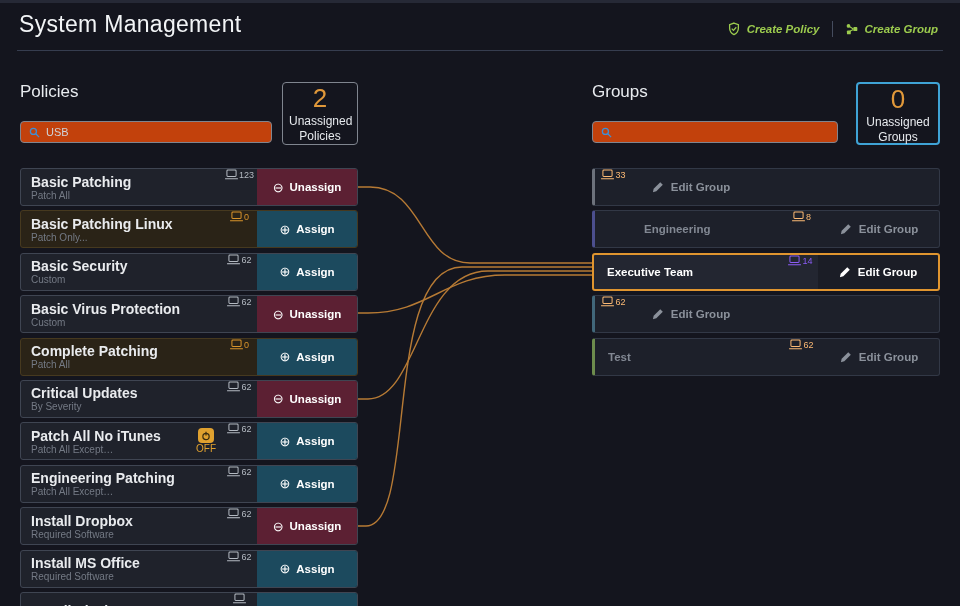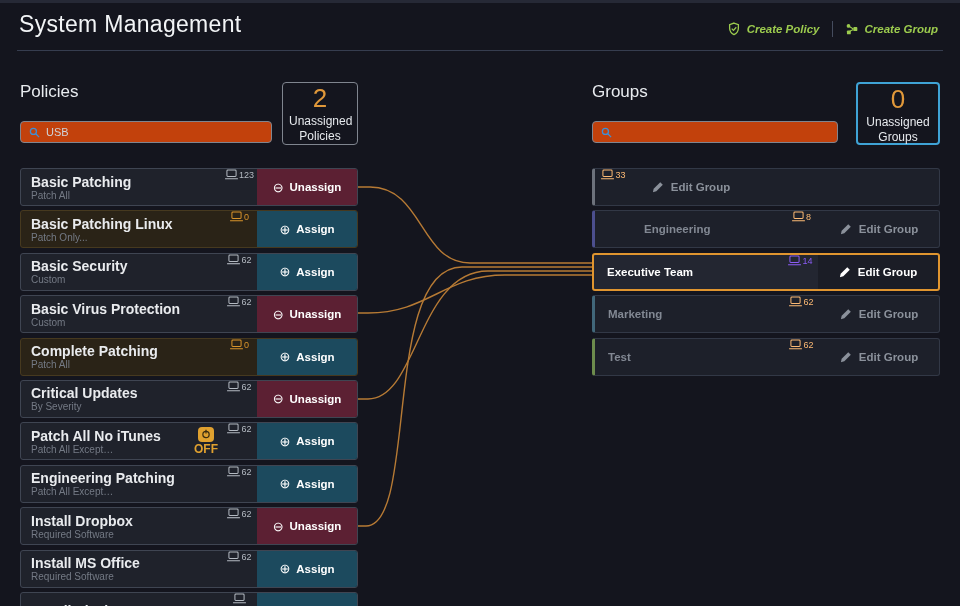--- a/index.html
+++ b/index.html
@@ -42,21 +42,21 @@
   .p-row { display:flex; align-items:stretch; height:38px; background:#1f222b; border:1px solid #3f4552; border-radius:3px; overflow:hidden; }
   .p-row.tinted { background:#2a2317; border-color:#46391f; }
   .p-info { flex:1; display:flex; flex-direction:column; justify-content:center; padding:0 10px; min-width:0; }
   .p-title { font-size:14px; font-weight:bold; color:#e9ebee; white-space:nowrap; }
   .p-sub { font-size:10px; color:#747a85; white-space:nowrap; }
   .meta { width:36px; display:flex; flex-direction:row; align-items:flex-start; justify-content:center; color:#b4bac2; }
   .meta .cnt { font-size:9px; margin-top:1px; color:#b4bac2; }
   .p-row.tinted .meta, .p-row.tinted .meta .cnt { color:#d9942b; }
   .p-off { width:30px; display:flex; flex-direction:column; align-items:center; justify-content:center; }
   .p-off .off-ico { width:16px; height:15px; background:#e0a12f; border-radius:4px; display:flex; align-items:center; justify-content:center; }
-  .p-off .off-lbl { font-size:12px; font-weight:bold; color:#e0a12f; margin-top:0; }
+  .p-off .off-lbl { font-size:10px; font-weight:normal; color:#e0a12f; margin-top:0; }
   .p-btn { width:100px; display:flex; align-items:center; justify-content:center; gap:6px; font-size:11.5px; font-weight:bold; color:#fff; cursor:pointer; }
   .p-btn .glyph { font-size:13px; font-weight:normal; line-height:1; }
   .p-btn.unassign { background:#5c2033; }
   .p-btn.assign   { background:#1c4a5e; }
 
   
   .g-row { display:flex; align-items:stretch; height:38px; background:#1d202a; border:1px solid #323846; border-left:3px solid #6d727c; border-radius:3px; overflow:hidden; }
   .g-name { flex:1; display:flex; align-items:center; padding-left:13px; font-size:11.5px; font-weight:bold; color:#828893; }
   .g-name.dim-italic { font-style:italic; color:#666d78; font-weight:bold; }
   .g-row .meta, .g-row .meta .cnt { color:#fdba74; }
@@ -431,21 +431,20 @@
         <span class="icon">
             <svg viewBox="0 0 14 14" width="12" height="12">
               <path d="M9.6 1.4l3 3L5 12l-4 1 1-4z" fill="currentColor"></path>
             </svg>
           </span>
         <span>Edit Group</span>
       </div>
     </div>
 
     <div class="g-row" style="border-left-color: rgb(65, 103, 122);">
-      <div class="g-name">Marketing</div>
       <div class="meta">
         <span class="icon">
             <svg viewBox="0 0 16 12" width="15" height="11">
               <rect x="3" y="1.2" width="10" height="7" rx="1" fill="none" stroke="currentColor" stroke-width="1.1"></rect>
               <path d="M1 10.6h14" stroke="currentColor" stroke-width="1.2"></path>
             </svg>
           </span>
         <span class="cnt">62</span>
       </div>
       <div class="g-edit">

